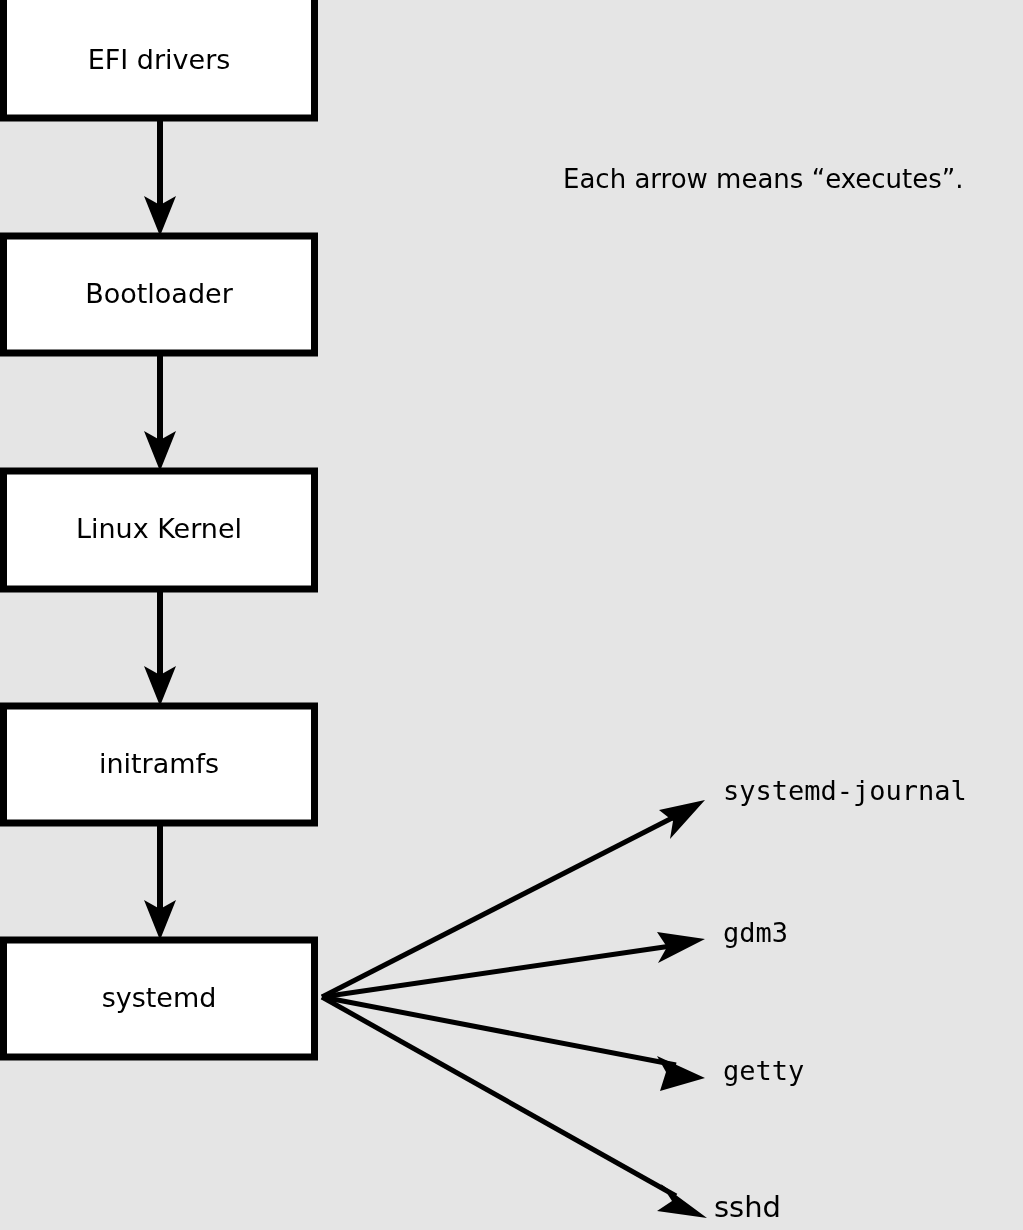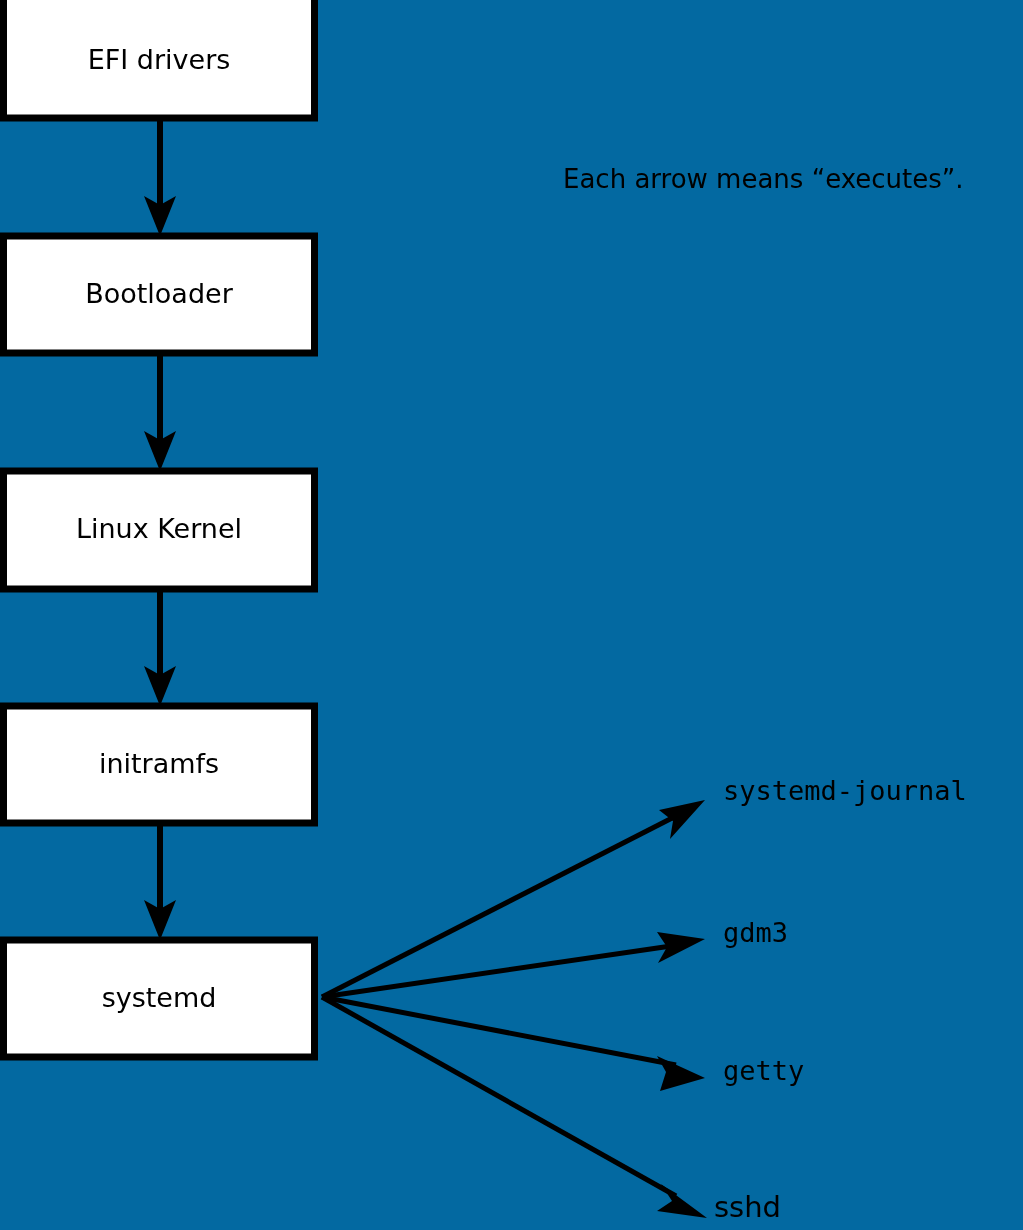--- a/index.html
+++ b/index.html
@@ -10,21 +10,21 @@
   body {
     width: 1023px;
     height: 1230px;
     overflow: hidden;
     font-family: "DejaVu Sans", sans-serif;
   }
   #canvas {
     position: relative;
     width: 1023px;
     height: 1230px;
-    background: #0369a1;
+    background: #e5e5e5;
   }
   #diagram-svg {
     position: absolute;
     top: 0;
     left: 0;
     width: 1023px;
     height: 1230px;
   }
   .node-box-label {
     font-family: "DejaVu Sans", sans-serif;

